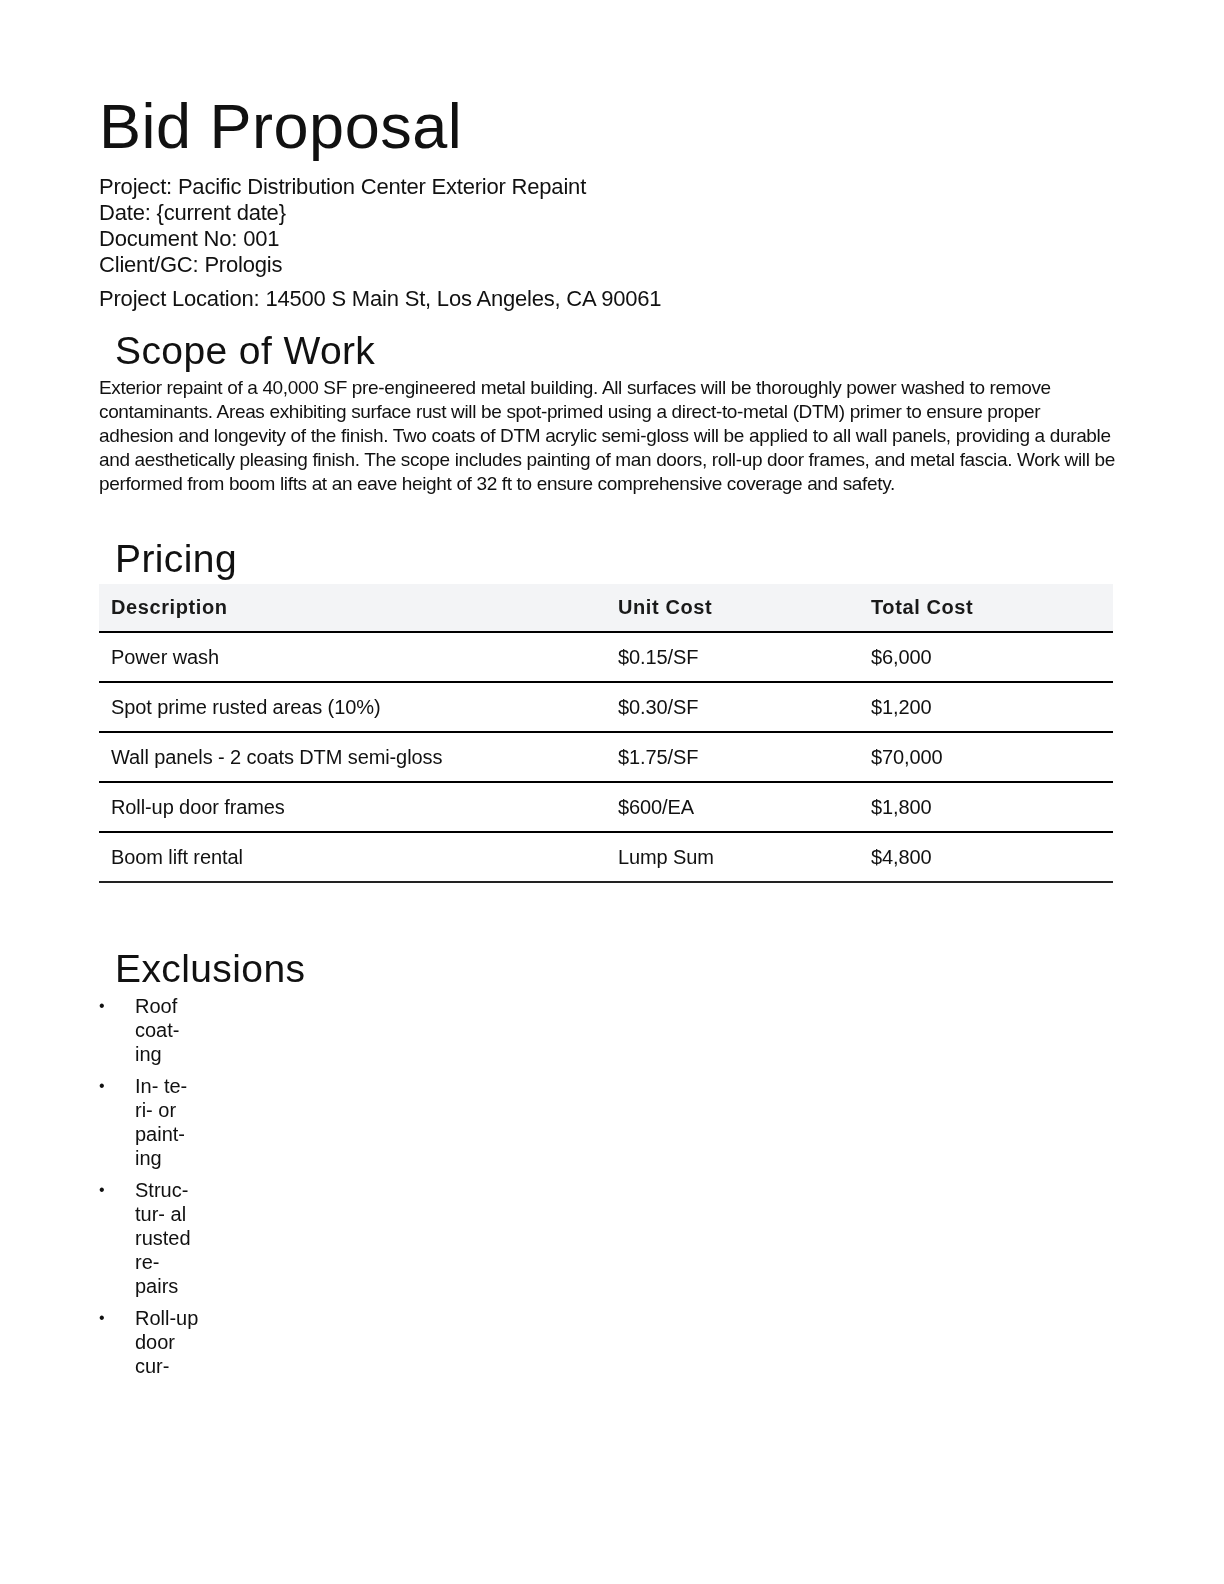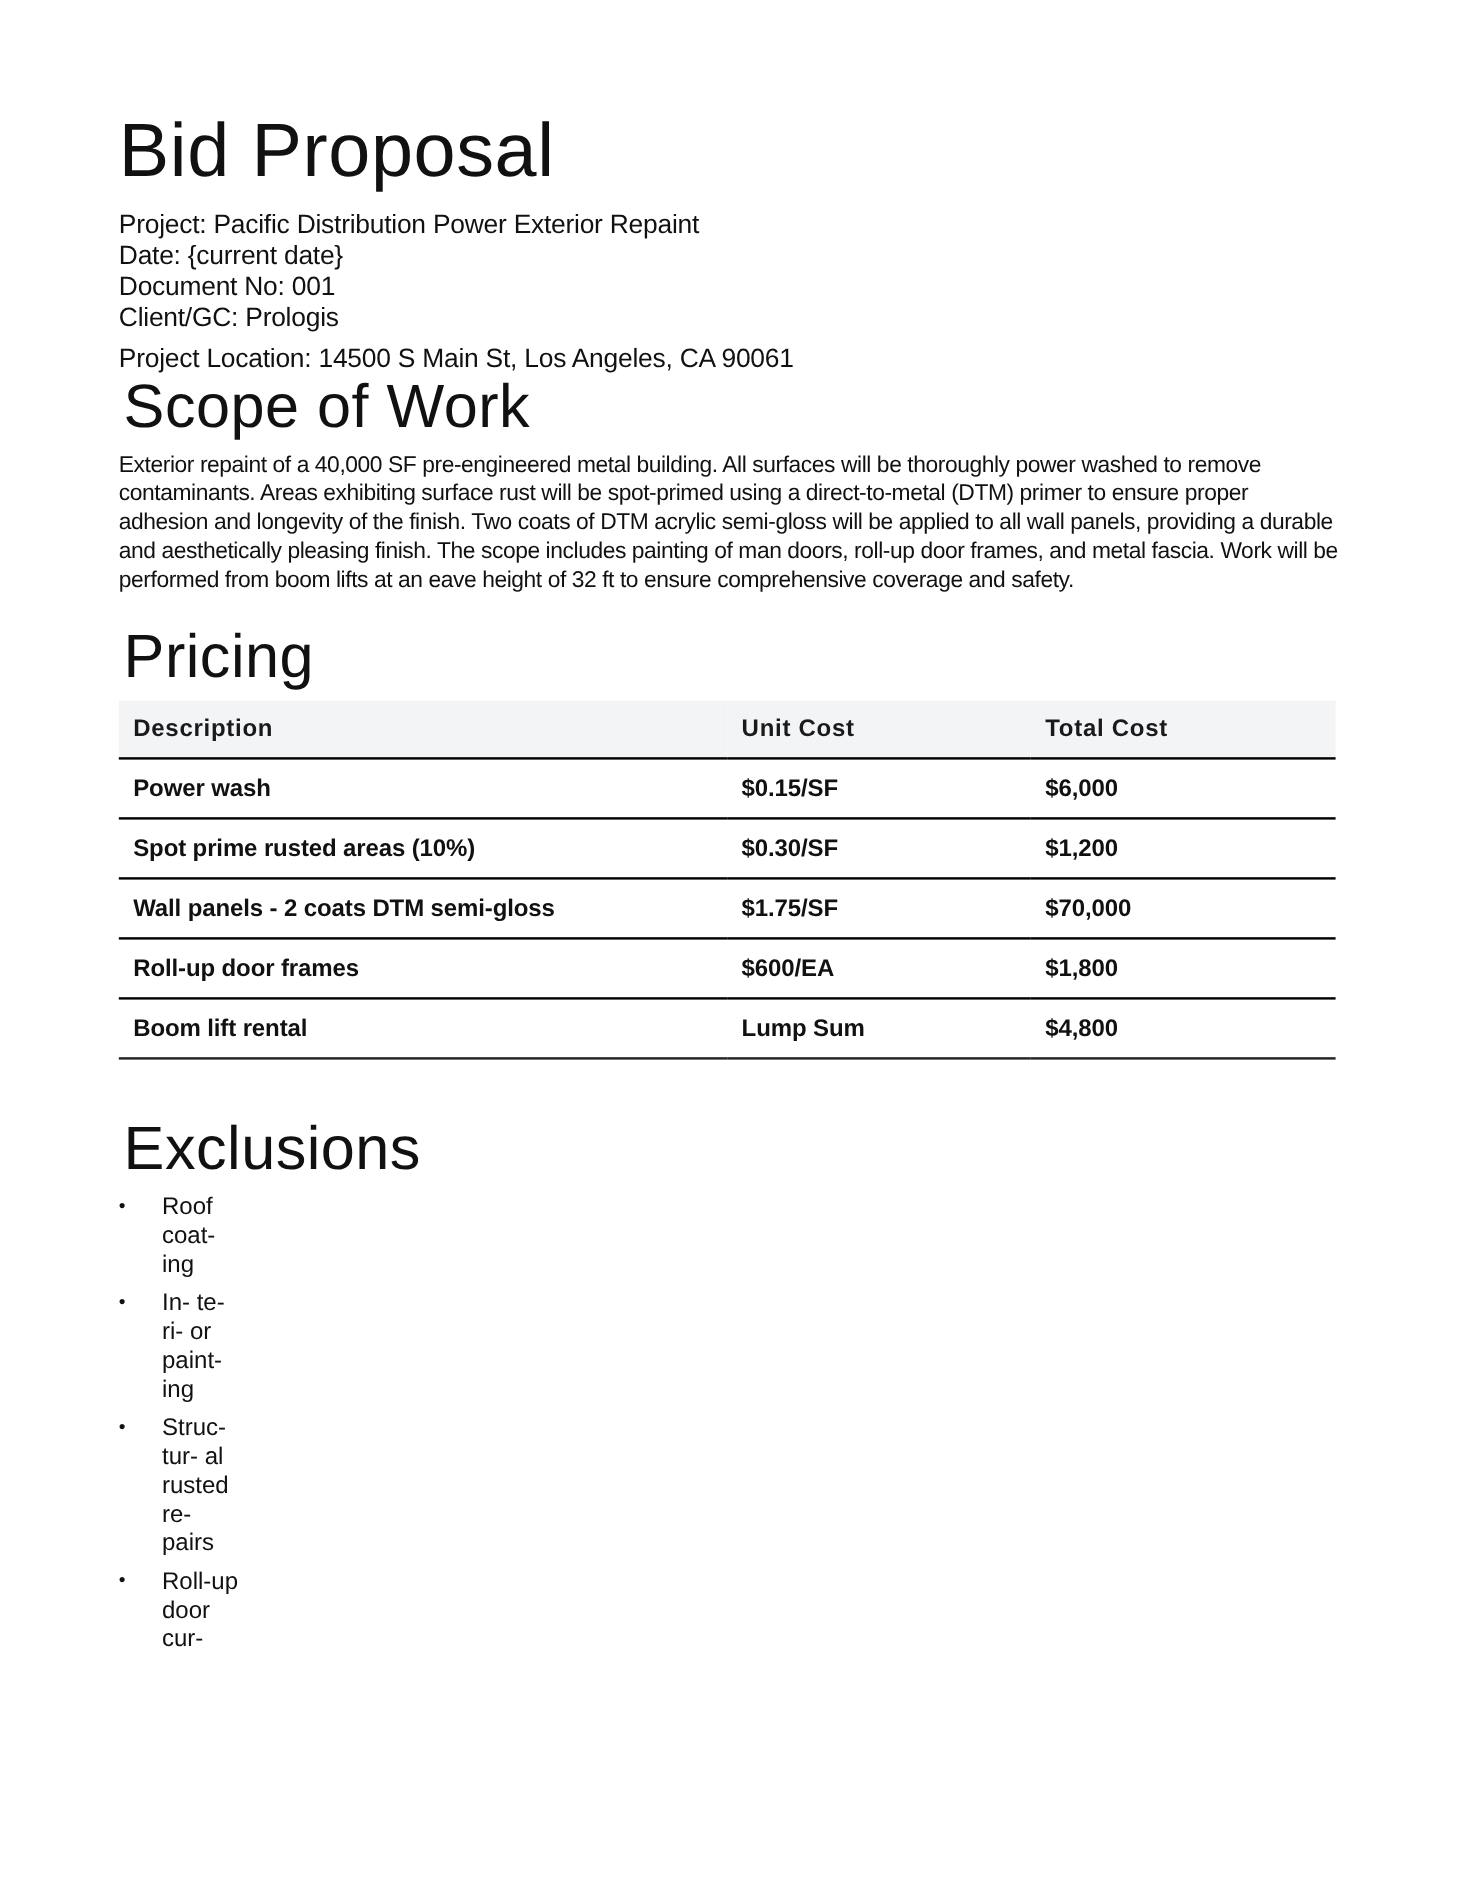--- a/index.html
+++ b/index.html
@@ -39,22 +39,22 @@
       font-size: 22px;
       line-height: 26px;
       letter-spacing: -0.2px;
       white-space: nowrap;
     }
     .meta .meta-line { display: block; }
     .meta .meta-location { display: block; margin-top: 8px; }
     .h2 {
       position: absolute;
       left: 0;
-      margin: 4px;
-      font-size: 51px;
+      margin: 16px;
+      font-size: 39px;
       font-weight: normal;
       letter-spacing: 0.4px;
       line-height: 44px;
       white-space: nowrap;
     }
     .h2-scope { top: 313px; }
     .h2-pricing { top: 521px; }
     .h2-exclusions { top: 931px; }
     .scope-text {
       position: absolute;
@@ -84,21 +84,20 @@
       color: #1a1a1a;
       border-bottom: 2px solid #000000;
       vertical-align: middle;
     }
     table.pricing td {
       height: 48px;
       padding: 0 12px;
       border-bottom: 2px solid #000000;
       vertical-align: middle;
       letter-spacing: -0.1px;
-      font-weight: bold;
     }
     table.pricing tr:last-child td {
       border-bottom: 2px solid #222222;
     }
     .col-desc { width: 483px; }
     .col-unit { width: 229px; }
     .exclusions {
       position: absolute;
       top: 994px;
       left: 0;
@@ -124,21 +123,21 @@
     .exclusions .item-text { display: block; }
   </style>
 </head>
 <body>
 
 <div class="page">
 
   <h1 class="title">Bid Proposal</h1>
 
   <div class="meta">
-    <span class="meta-line">Project: Pacific Distribution Power Exterior Repaint</span>
+    <span class="meta-line">Project: Pacific Distribution Center Exterior Repaint</span>
     <span class="meta-line">Date: {current date}</span>
     <span class="meta-line">Document No: 001</span>
     <span class="meta-line">Client/GC: Prologis</span>
     <span class="meta-location">Project Location: 14500 S Main St, Los Angeles, CA 90061</span>
   </div>
 
   <h2 class="h2 h2-scope">Scope of Work</h2>
   <p class="scope-text">Exterior repaint of a 40,000 SF pre-engineered metal building. All surfaces will be thoroughly power washed to remove contaminants. Areas exhibiting surface rust will be spot-primed using a direct-to-metal (DTM) primer to ensure proper adhesion and longevity of the finish. Two coats of DTM acrylic semi-gloss will be applied to all wall panels, providing a durable and aesthetically pleasing finish. The scope includes painting of man doors, roll-up door frames, and metal fascia. Work will be performed from boom lifts at an eave height of 32 ft to ensure comprehensive coverage and safety.</p>
 
   <h2 class="h2 h2-pricing">Pricing</h2>

